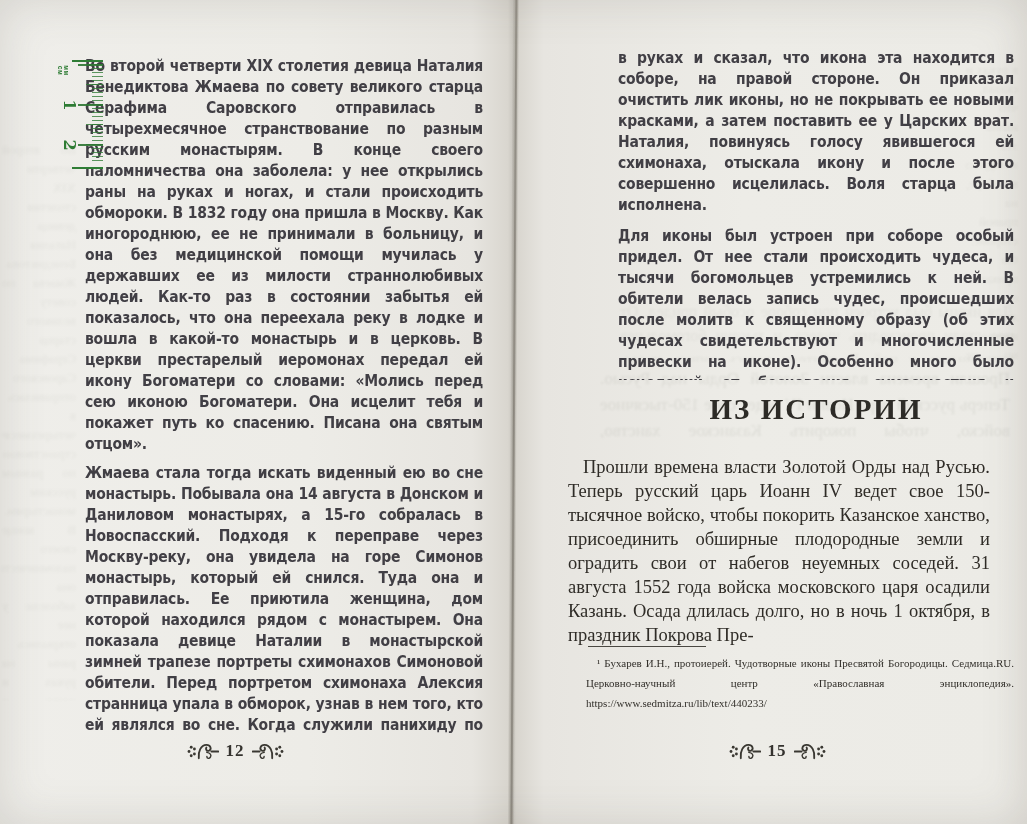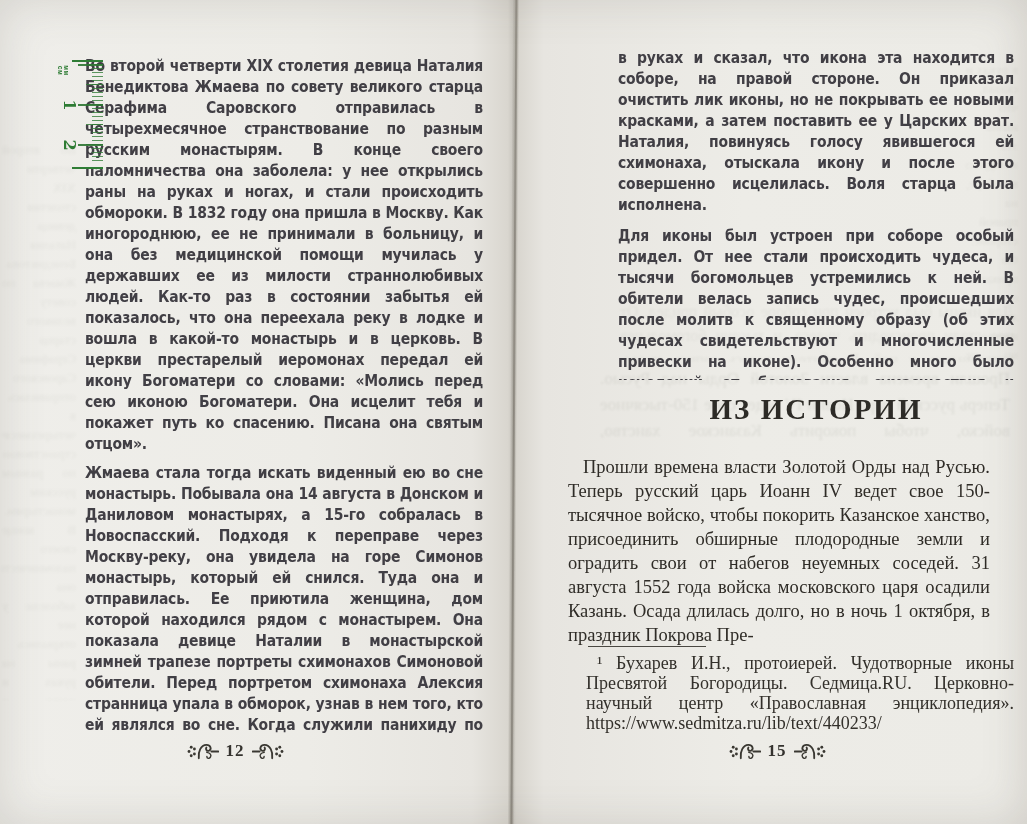--- a/index.html
+++ b/index.html
@@ -61,21 +61,21 @@
     margin:8px;overflow:hidden;
     font-family:"Liberation Serif",serif;
     font-size:18.5px;line-height:24px;color:#2f2c27;
     text-align:justify;text-indent:15px;
   }
   
   .footnote{position:absolute;left:586px;top:646px;width:428px;height:92px;overflow:hidden;}
   .footnote-rule{width:118px;height:0;border-top:1.6px solid #4a4842;margin:0 0 6px 2px;}
   .footnote p{
     margin:0;font-family:"Liberation Serif",serif;
-    font-size:18px;line-height:20px;color:#33302b;
+    font-size:11px;line-height:20px;color:#33302b;
     text-align:justify;text-indent:11px;
   }
   
   .pagenum-row{
     position:absolute;top:741px;width:220px;
     display:flex;align-items:center;justify-content:center;gap:7px;
   }
   .pagenum-row.p12{left:125px;}
   .pagenum-row.p13{left:667px;}
   .pagenum{

